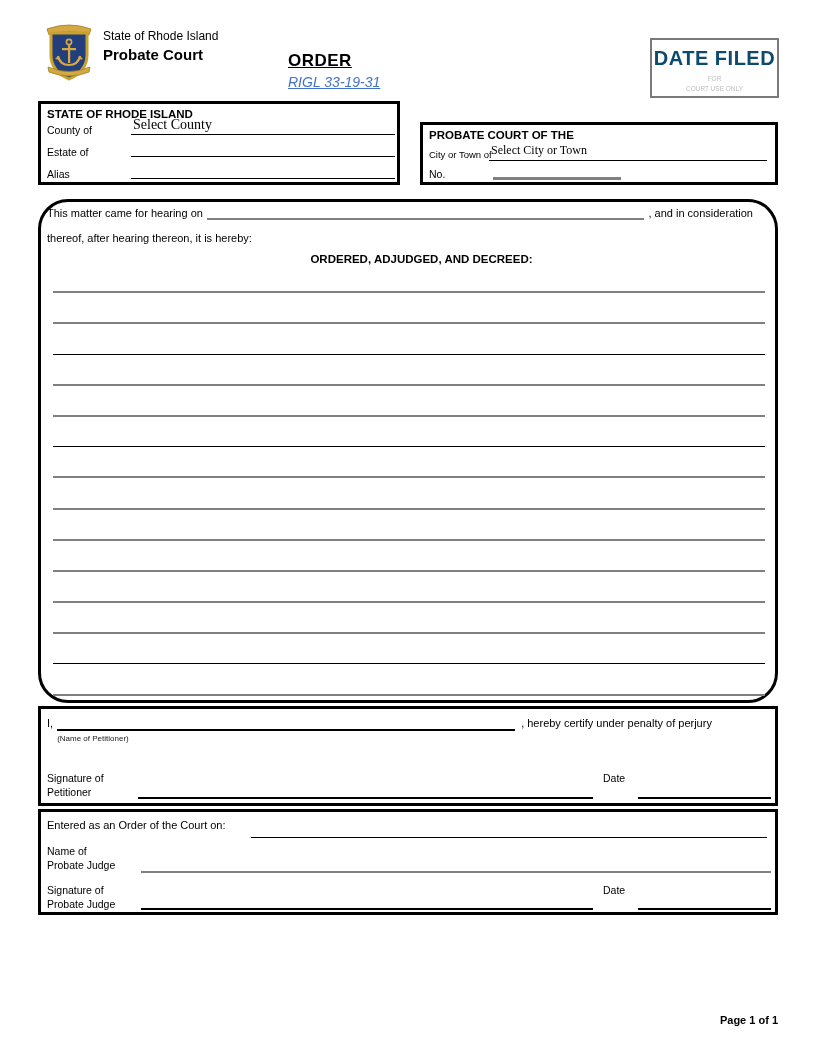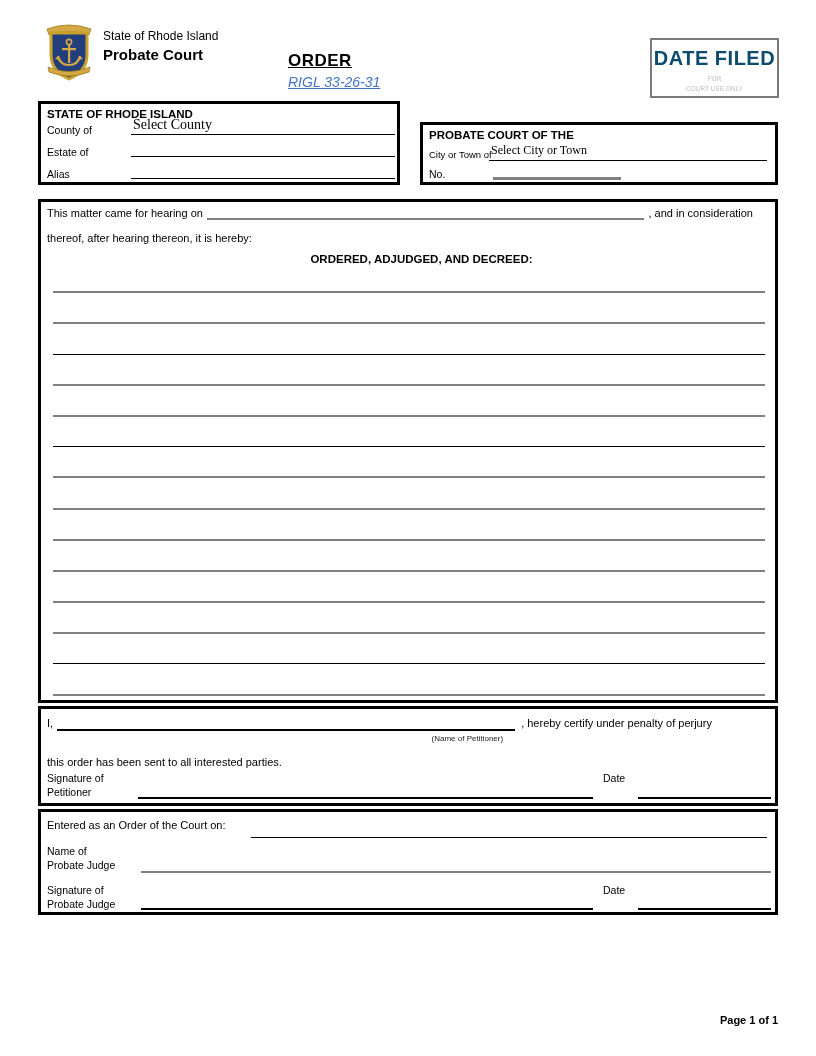--- a/index.html
+++ b/index.html
@@ -17,21 +17,21 @@
   .form-title{font-size:17px;font-weight:bold;text-decoration:underline;letter-spacing:.5px;}
   .statute{font-size:14px;font-style:italic;text-decoration:underline;color:#4472c4;margin-top:3px;cursor:pointer;}
   .date-filed{position:absolute;left:650px;top:38px;width:125px;height:56px;border:2px solid #7a7a7a;text-align:center;}
   .df-main{font-size:20px;font-weight:bold;color:#0c4a6e;letter-spacing:.5px;margin-top:7px;}
   .df-sub{font-size:6.5px;color:#bdbdbd;line-height:1.5;}
   .df-sub1{margin-top:4px;}
   
   .bx{position:absolute;border:3px solid #000;box-sizing:border-box;background:#fff;}
   .box-state{left:38px;top:101px;width:362px;height:84px;}
   .box-court{left:420px;top:122px;width:358px;height:63px;}
-  .box-main{left:38px;top:199px;width:740px;height:504px;}
+  .box-main{left:38px;top:199px;width:740px;height:504px;border-radius:30px;}
   .box-cert{left:38px;top:706px;width:740px;height:100px;}
   .box-judge{left:38px;top:809px;width:740px;height:106px;}
   .bx-title{font-size:11.5px;font-weight:bold;padding:4px 0 0 6px;}
   
   .srow{position:absolute;left:6px;font-size:10.5px;}
   .sline{position:absolute;left:90px;right:2px;border-bottom:1px solid #000;}
   .sval{position:absolute;left:92px;font-family:"Liberation Serif","DejaVu Serif",serif;font-size:14px;}
   
   .city-label{position:absolute;left:6px;top:24px;font-size:9.5px;}
   .city-val{position:absolute;left:68px;top:18px;font-family:"Liberation Serif","DejaVu Serif",serif;font-size:12px;}
@@ -42,21 +42,21 @@
   .p1{display:flex;align-items:flex-end;font-size:11px;margin:4px 22px 0 6px;line-height:15px;}
   .p1 .fill{flex:1;border-bottom:2.5px solid #808080;margin:0 4px 1px 4px;min-width:40px;}
   .p2{font-size:11px;margin:10px 6px 0 6px;line-height:15px;}
   .decree{font-size:11.5px;font-weight:bold;text-align:center;margin-top:7px;padding-left:27px;}
   .rules{position:absolute;left:12px;right:10px;top:60px;}
   .rule{height:29.2px;border-bottom:2.5px solid #808080;}
   .rule.black{border-bottom:1px solid #000;}
   
   .cert-row1{display:flex;align-items:flex-end;font-size:11px;margin:5px 14px 0 6px;line-height:15px;}
   .name-field{width:458px;border-bottom:2px solid #000;margin:0 6px 0 4px;position:relative;height:15px;}
-  .name-caption{position:absolute;top:100%;left:0;right:12px;text-align:right;font-size:8px;color:#222;padding-top:2px;}
+  .name-caption{position:absolute;top:100%;left:0;right:0;text-align:left;font-size:8px;color:#222;padding-top:2px;}
   .cert-body{font-size:11px;margin:25px 6px 0 6px;}
   .lbl2{position:absolute;font-size:10.5px;line-height:14px;}
   .ln{position:absolute;border-bottom:2px solid #000;}
   .ln.gray{border-bottom:2.5px solid #808080;}
   
   .footer-left{position:absolute;left:38px;top:1014px;font-size:11px;font-weight:bold;margin-top:44px;}
   .footer-right{position:absolute;right:38px;top:1014px;font-size:11px;font-weight:bold;}
 </style>
 </head>
 <body>
@@ -73,21 +73,21 @@
     <path d="M16,36 L13,39 L18,40 Z" fill="#d4a843"></path>
     <path d="M38,36 L41,39 L36,40 Z" fill="#d4a843"></path>
     <path d="M6,47 Q27,56 48,47 L47,52 Q27,60 7,52 Z" fill="#d4a843" stroke="#a07d1c" stroke-width="0.8"></path>
   </svg>
   <div class="agency">
     <div class="l1">State of Rhode Island</div>
     <div class="l2">Probate Court</div>
   </div>
   <div class="title-block">
     <div class="form-title">ORDER</div>
-    <div class="statute">RIGL 33-26-31</div>
+    <div class="statute">RIGL 33-19-31</div>
   </div>
   <div class="date-filed">
     <div class="df-main">DATE FILED</div>
     <div class="df-sub df-sub1">FOR</div>
     <div class="df-sub">COURT USE ONLY</div>
   </div>
 
   <div class="bx box-state">
     <div class="bx-title">STATE OF RHODE ISLAND</div>
     <div class="srow" style="top:20px">County of</div>
@@ -138,21 +138,20 @@
   </div>
 
   <div class="bx box-cert">
     <div class="cert-row1">
       <span>I,</span>
       <span class="name-field">
           <span class="name-caption">(Name of Petitioner)</span>
         </span>
       <span>, hereby certify under penalty of perjury</span>
     </div>
-    <div class="cert-body">this order has been sent to all interested parties.</div>
     <div class="lbl2" style="left:6px;top:62px">
       <div>Signature of</div>
       <div>Petitioner</div>
     </div>
     <div class="ln" style="left:97px;width:455px;top:88px"></div>
     <div class="lbl2" style="left:562px;top:62px">Date</div>
     <div class="ln" style="left:597px;width:133px;top:88px"></div>
   </div>
 
   <div class="bx box-judge">

